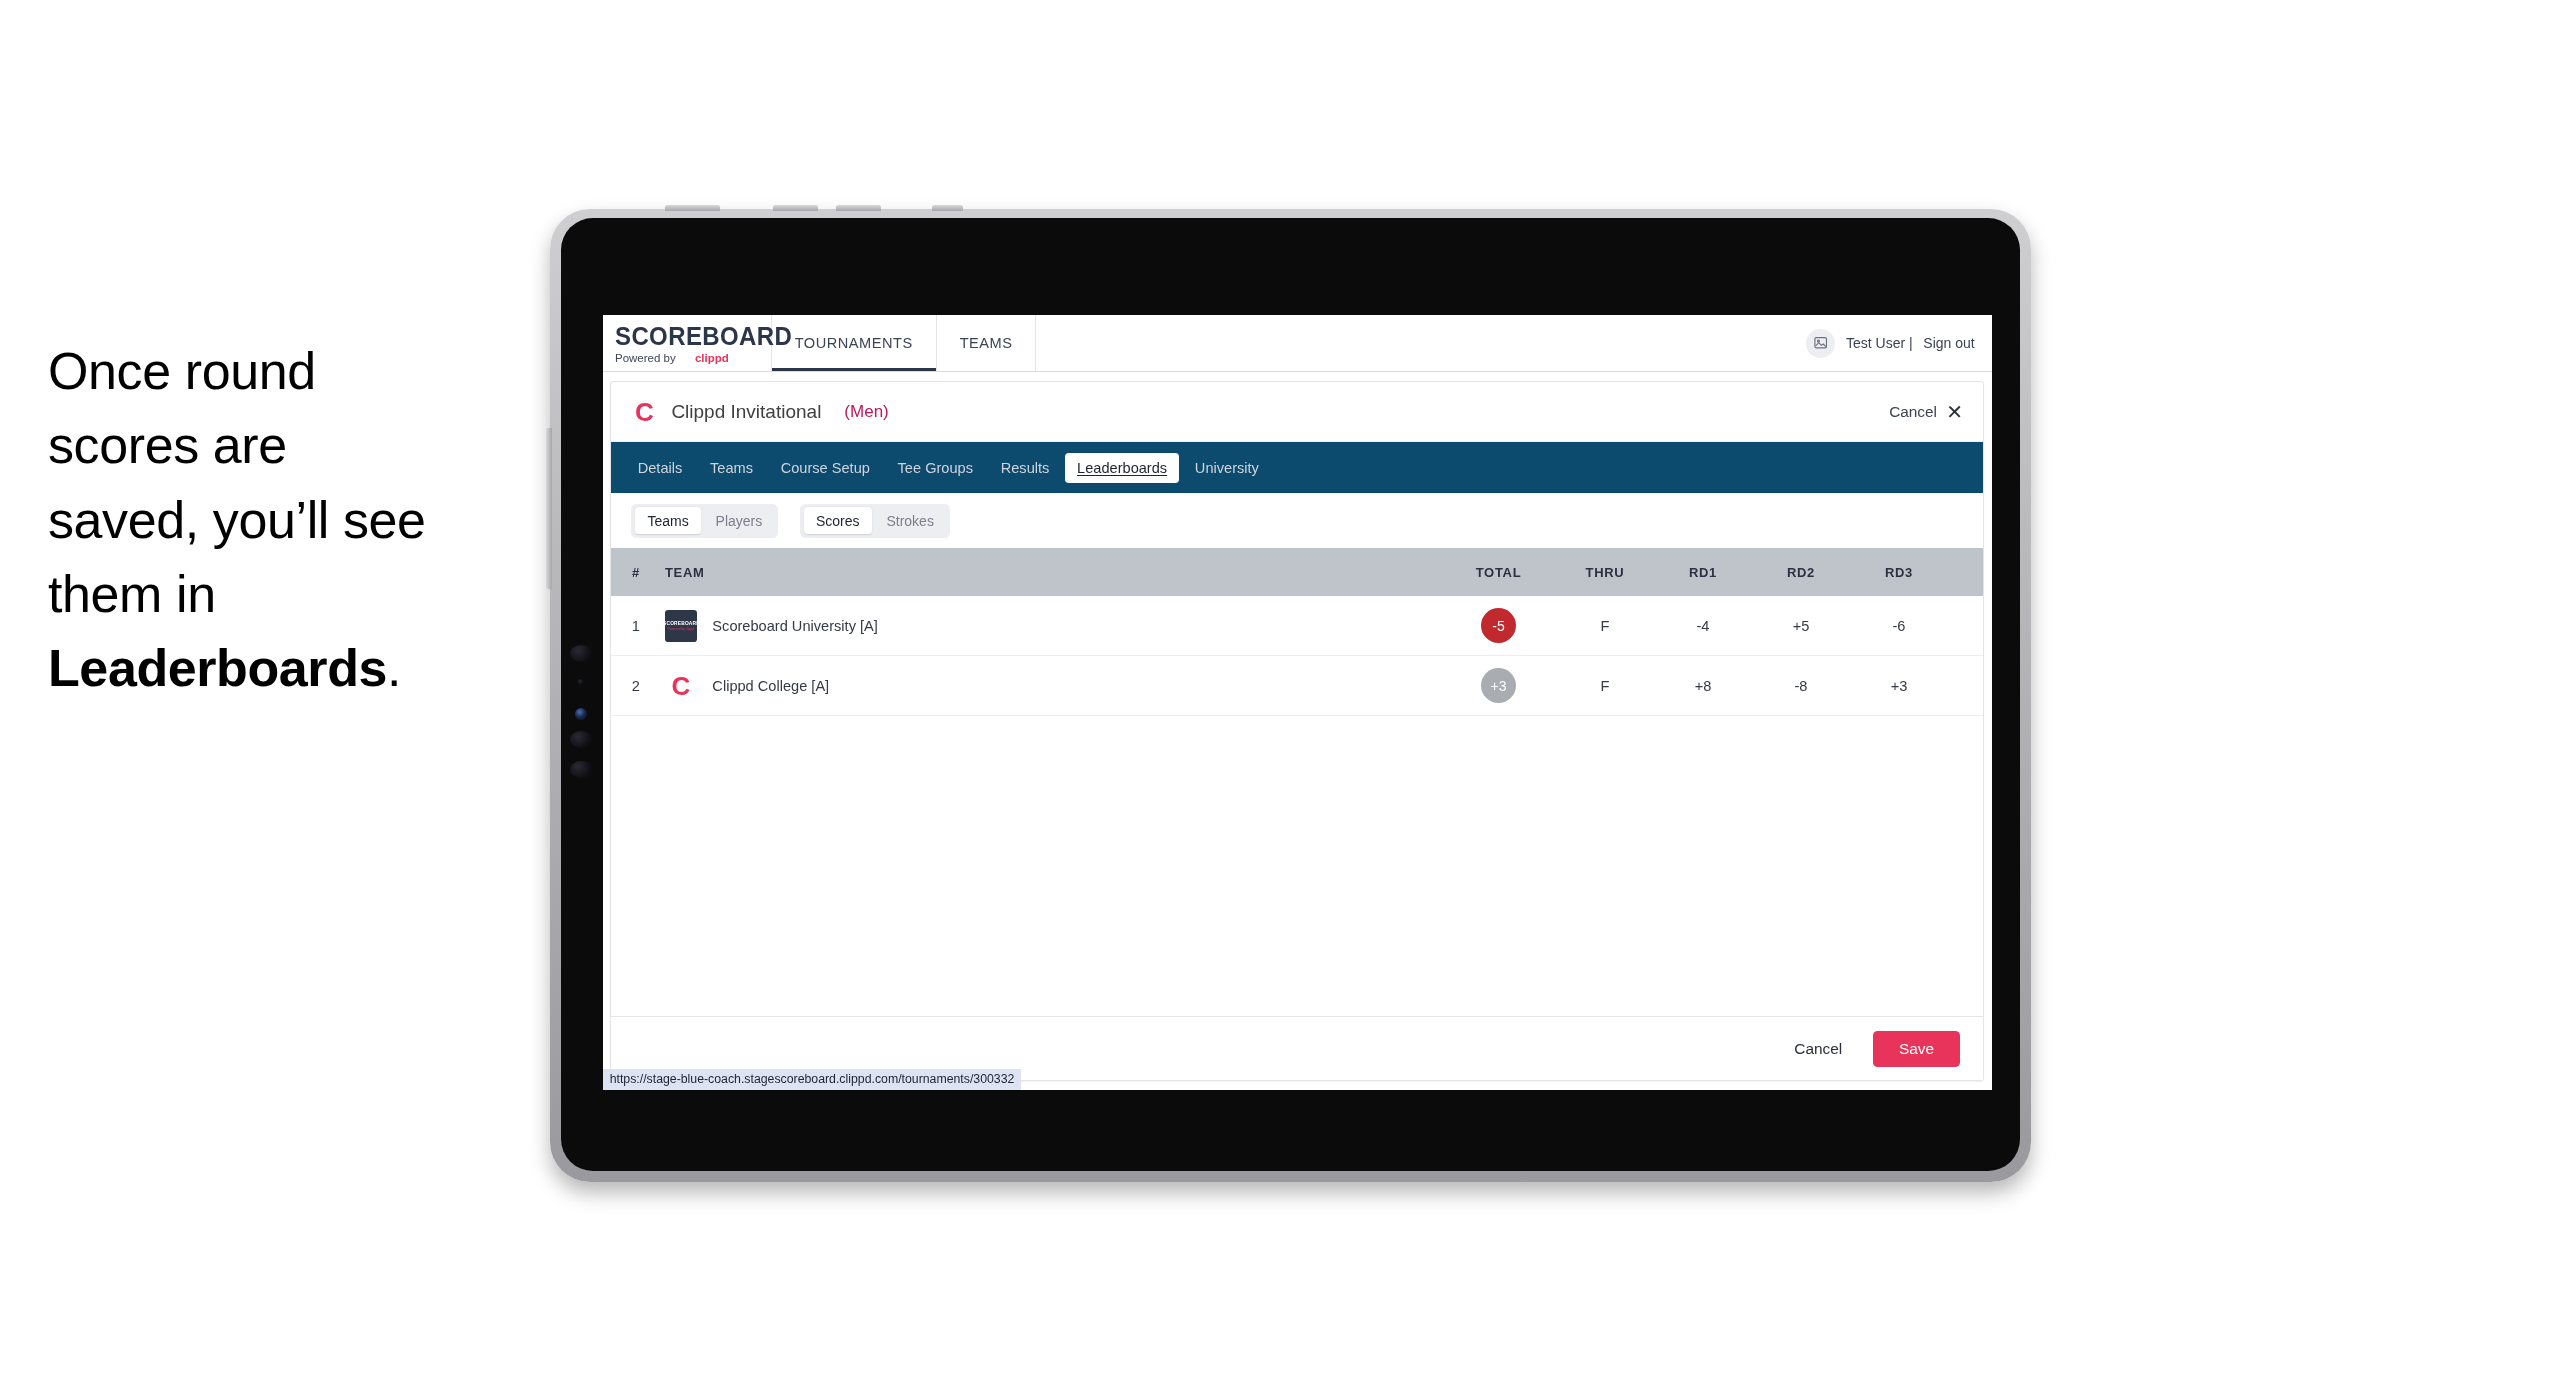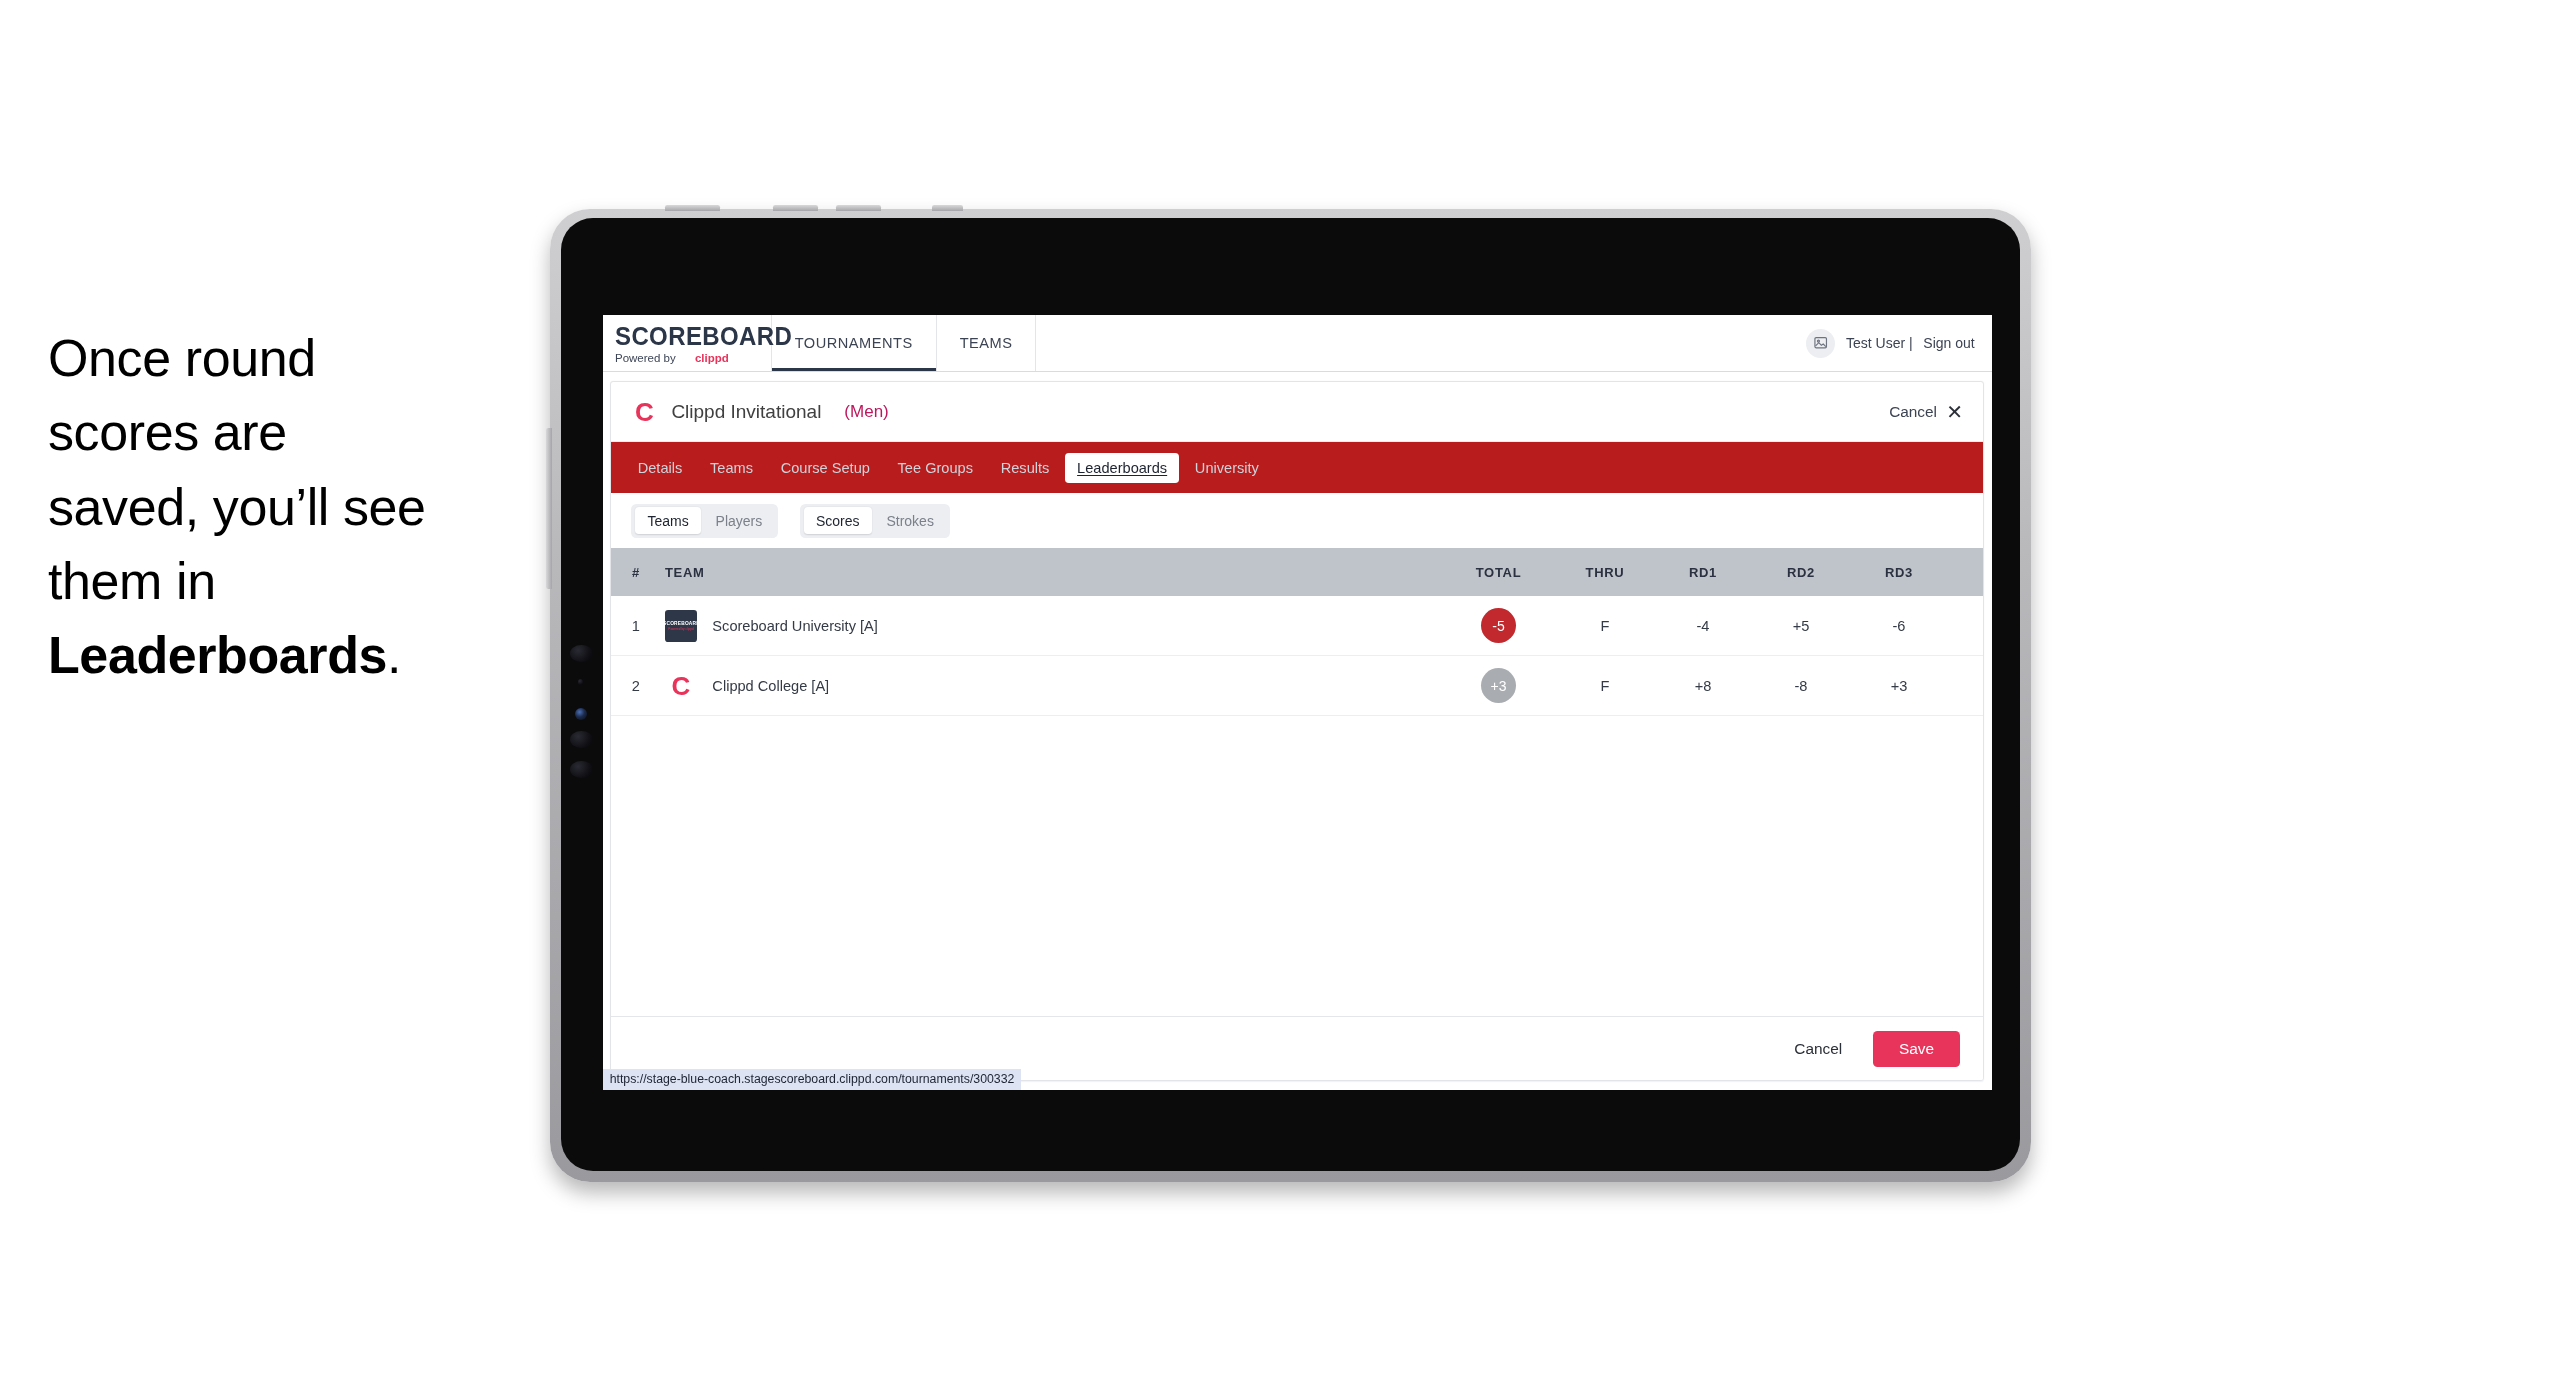--- a/index.html
+++ b/index.html
@@ -11,21 +11,21 @@
     font-family: "Liberation Sans", sans-serif;
     overflow: hidden;
   }
 
   #stage { position: relative; width: 2576px; height: 1386px; background: #fff; }
 
   
   #caption {
     position: absolute;
     left: 48px;
-    top: 321px;
+    top: 334px;
     width: 491px;
     font-size: 52px;
     line-height: 1.43;
     color: #000;
     letter-spacing: -0.4px;
   }
   #caption .bold { font-weight: bold; }
 
   
   #tablet {
@@ -179,21 +179,21 @@
   #tname { font-size: 19px; color: #404040; }
   #tgender { font-size: 17px; color: #be185d; margin-left: 23px; }
   #card-head-spacer { flex: 1; }
   #cancel-x { display: flex; align-items: center; gap: 9.2px; cursor: pointer; }
   #cancel-x .lbl { font-size: 15.4px; color: #3c4353; }
   #cancel-x .x { font-size: 20px; color: #2b3038; line-height: 1; font-weight: 300; }
 
   
   #subnav {
     height: 51px;
-    background: #b91c1c;
+    background: #0c4a6e;
     display: flex;
     align-items: center;
     padding: 0 14px;
     gap: 3.1px;
   }
   .sub-tab {
     font-size: 14.6px;
     color: #cfd4dd;
     padding: 7px 12.3px;
     border-radius: 3.8px;

